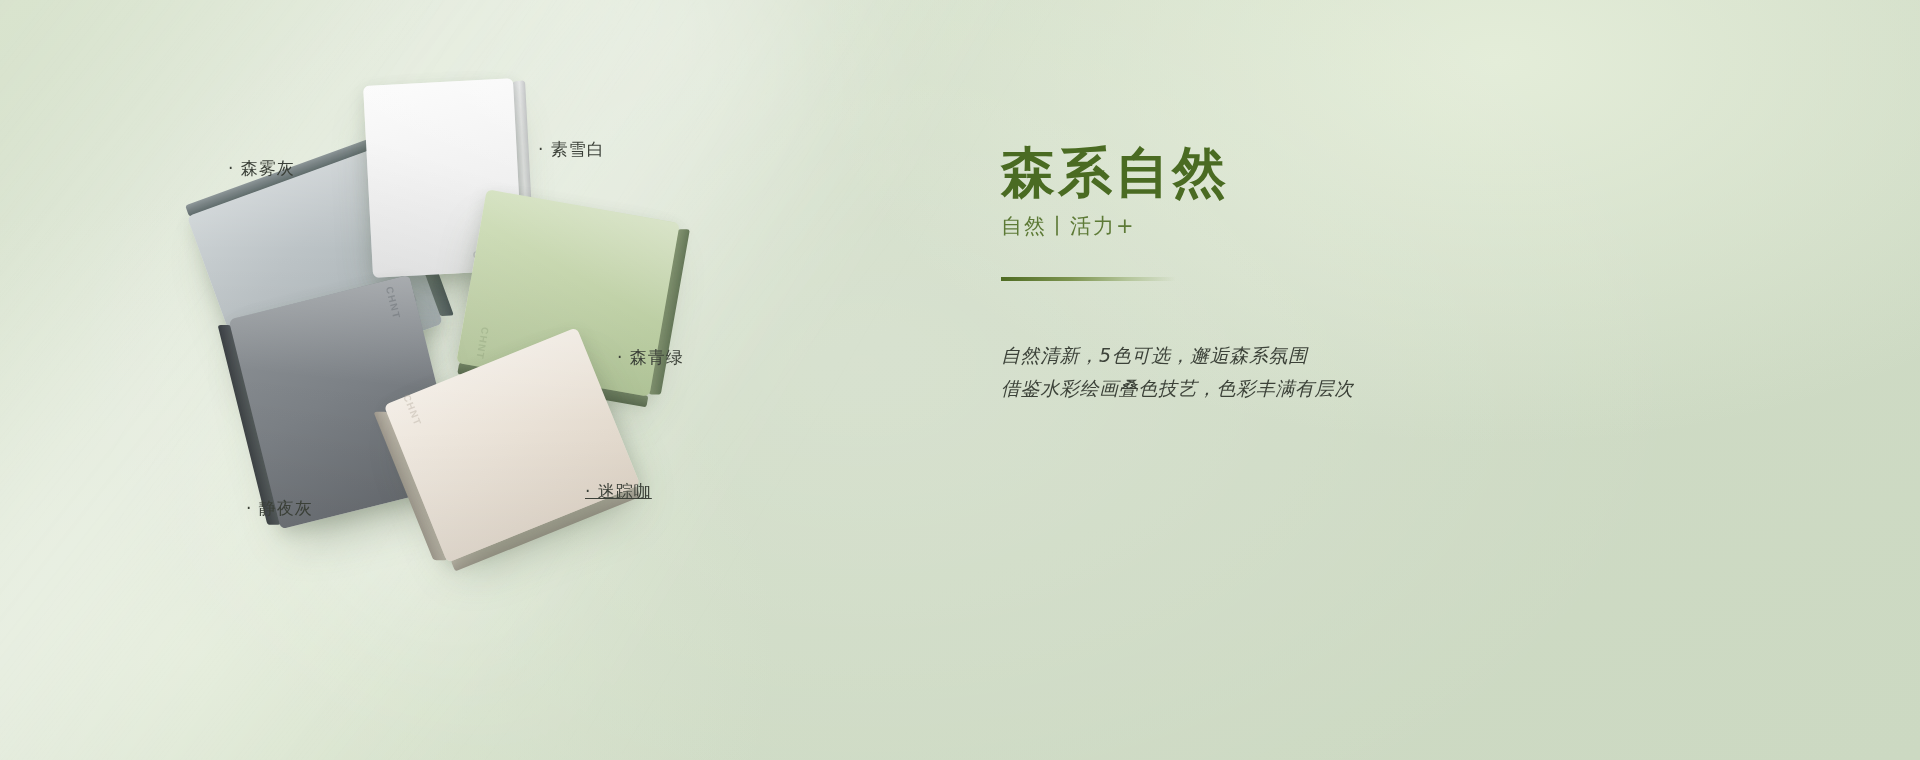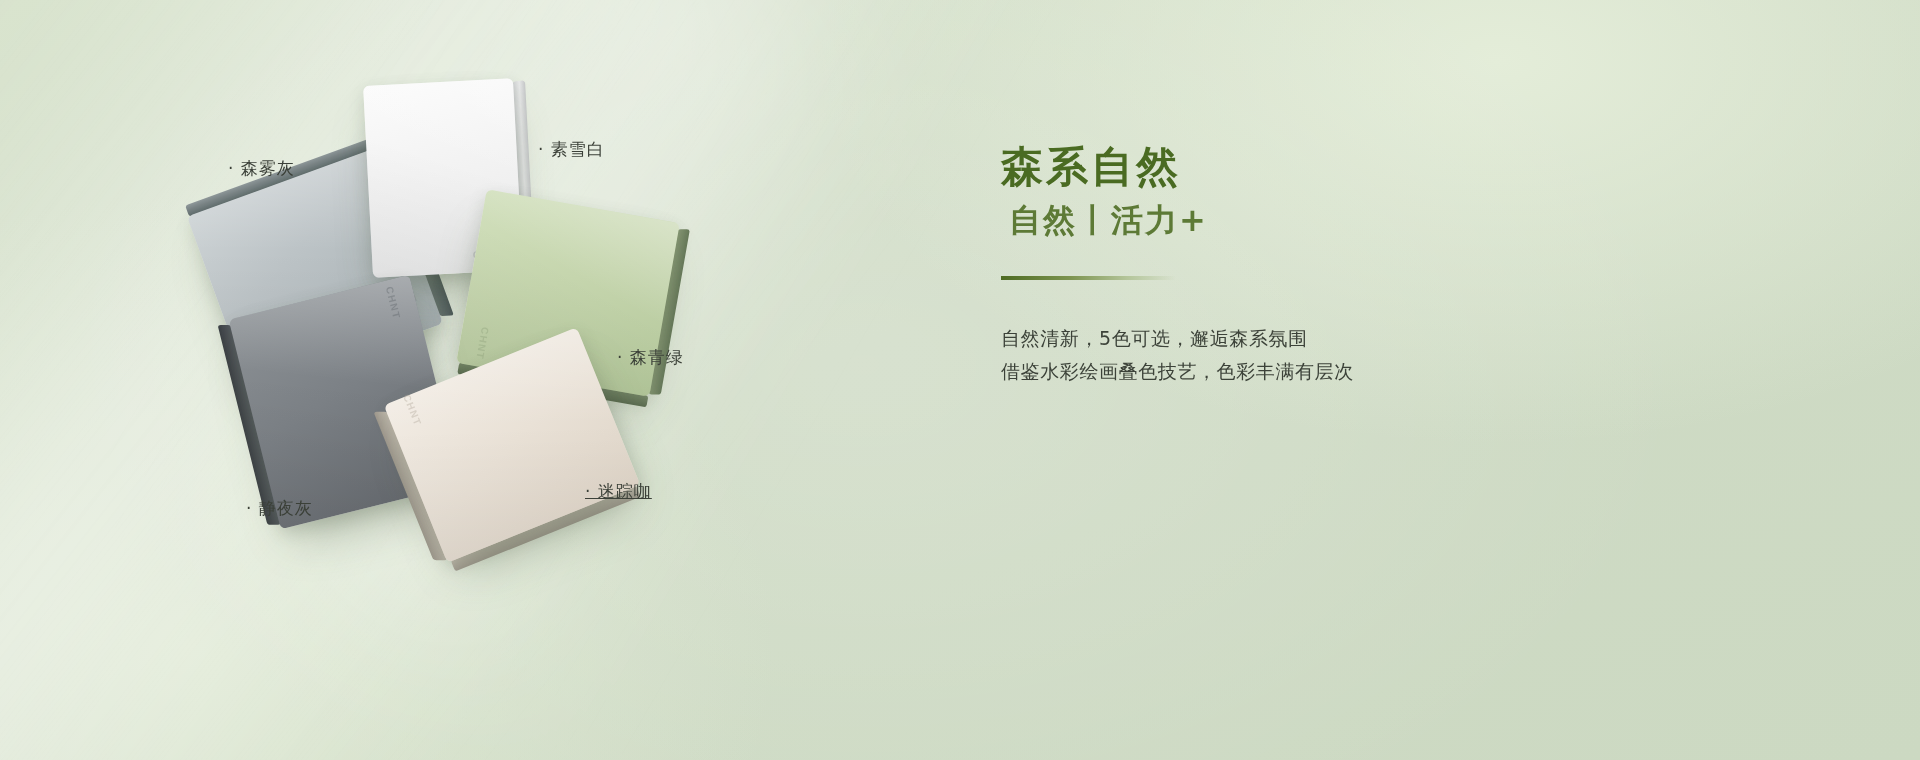--- a/index.html
+++ b/index.html
@@ -117,37 +117,37 @@
   }
   #lbl-hui   {left:228px;top:157px;}
   #lbl-bai   {left:530px;top:138px;margin-left:8px;}
   #lbl-lv    {left:617px;top:346px;}
   #lbl-yehui {left:246px;top:497px;}
   #lbl-ka    {left:585px;top:480px;text-decoration:underline;}
 
   
   #copy{position:absolute;left:1001px;top:146px;width:560px;}
   #title{
-    font-size:42px;font-weight:700;color:#4a6b22;letter-spacing:3px;
+    font-size:54px;font-weight:700;color:#4a6b22;letter-spacing:3px;
     line-height:1.0;margin:0 0 16px 0;
     font-family:"DejaVu Sans","Liberation Sans",sans-serif;
   }
   #subtitle{
-    font-size:32px;color:#5d7a36;letter-spacing:2px;
-    line-height:1.0;margin:8px;font-weight:700;
+    font-size:21px;color:#5d7a36;letter-spacing:2px;
+    line-height:1.0;margin:0;font-weight:400;
     font-family:"DejaVu Sans","Liberation Sans",sans-serif;
   }
   #divider{
     margin-top:40px;width:175px;height:4px;
     background:linear-gradient(90deg,#4e6b22 0%,#7d9450 40%,#b4c59a 72%,rgba(208,220,198,0) 100%);
   }
   #desc{
-    margin-top:42px;
+    margin-top:58px;
     font-size:19px;line-height:1.72;color:#3c4239;
-    letter-spacing:.6px;
+    font-style:italic;letter-spacing:.6px;
     font-family:"DejaVu Sans","Liberation Sans",sans-serif;
   }
   #desc .line{display:block;}
 </style>
 </head>
 <body>
 
 <div id="stage">
 
   <div class="bg-base"></div>

